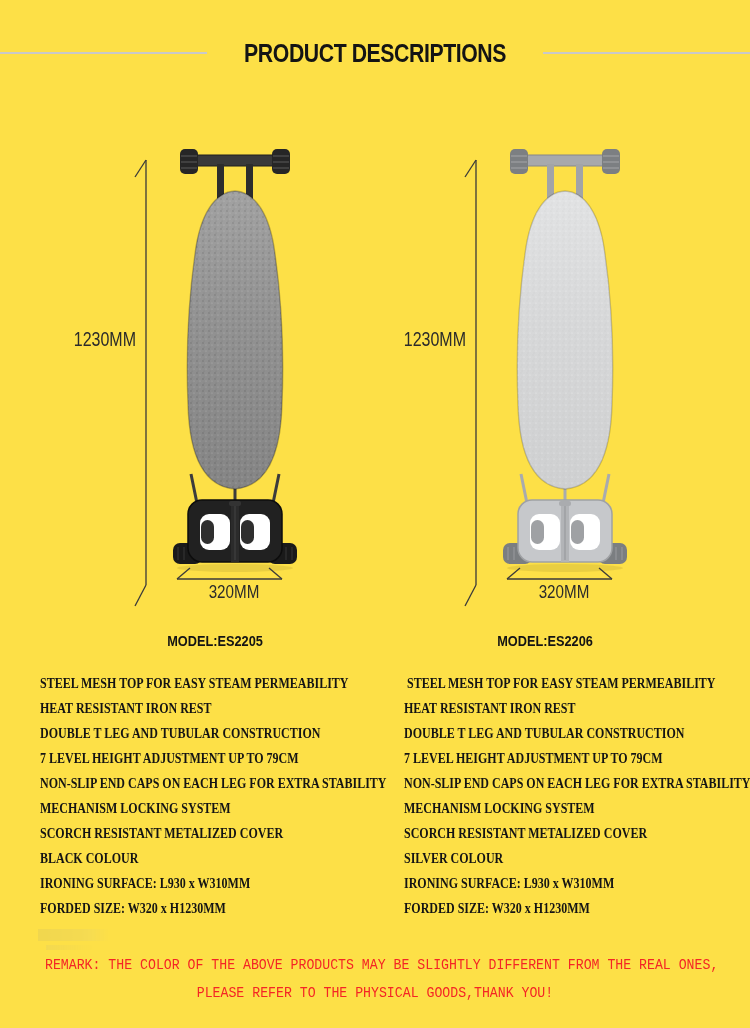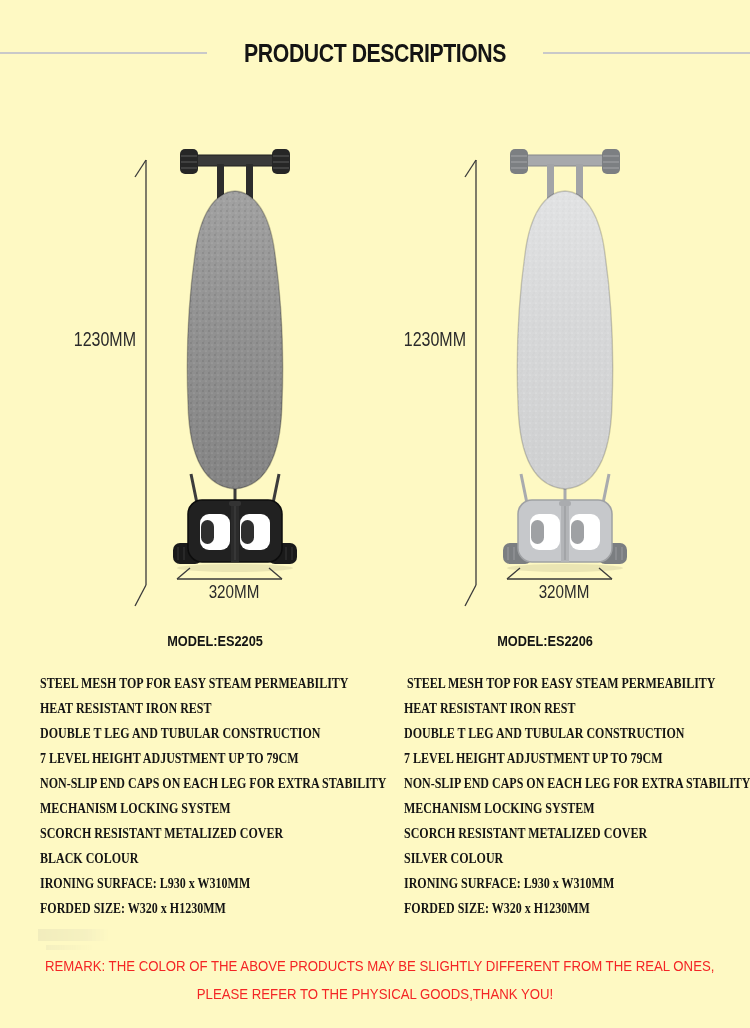--- a/index.html
+++ b/index.html
@@ -1,16 +1,16 @@
 <!DOCTYPE html>
 <html><head>
 <meta charset="utf-8">
 <style>
   html,body{margin:0;padding:0;background:#ffffff;}
-  .page{position:relative;width:750px;height:1028px;background:#fef9c3;overflow:hidden;
+  .page{position:relative;width:750px;height:1028px;background:#fde047;overflow:hidden;
         font-family:"Liberation Sans", sans-serif;}
 
   
   .header{position:absolute;top:37px;left:0;right:0;height:32px;display:flex;align-items:center;}
   .header .rule{flex:1;height:2px;background:#c9c9c9;}
   .header h1{margin:0 14px;font-size:25px;font-weight:bold;color:#141414;letter-spacing:-0.5px;
              transform:scaleX(0.85);transform-origin:center;white-space:nowrap;}
 
   
   .fig{position:absolute;top:132px;width:330px;height:480px;}
@@ -29,21 +29,21 @@
          color:#141414;transform:scaleX(0.85);transform-origin:center;white-space:nowrap;}
   .model--left{left:50px;}
   .model--right{left:380px;}
   .features{position:absolute;top:671px;width:340px;font-family:Liberation Serif, serif;}
   .features--left{left:40px;}
   .features--right{left:404px;}
   .feature{display:block;height:25px;line-height:25px;font-size:15px;font-weight:bold;color:#141414;
            transform:scaleX(0.8);transform-origin:left center;white-space:pre;}
 
   
-  .remark{position:absolute;top:952px;left:0;right:0;text-align:center;}
+  .remark{position:absolute;top:952px;left:0;right:0;text-align:center;font-family:Liberation Mono, monospace;}
   .remark div{line-height:28px;font-size:15px;transform:scaleX(0.88);transform-origin:center;white-space:nowrap;}
 
   
   .watermark{position:absolute;left:38px;top:926px;width:72px;height:30px;opacity:0.10;filter:blur(0.6px);}
   .watermark .wm1{height:12px;margin-top:3px;background:linear-gradient(90deg,#8a8a8a,#b5b5b5 70%,transparent);}
   .watermark .wm2{height:5px;margin-top:4px;margin-left:8px;width:48px;background:linear-gradient(90deg,#a0a0a0,transparent);}
 
   svg{display:block;}
 </style>
 </head>

